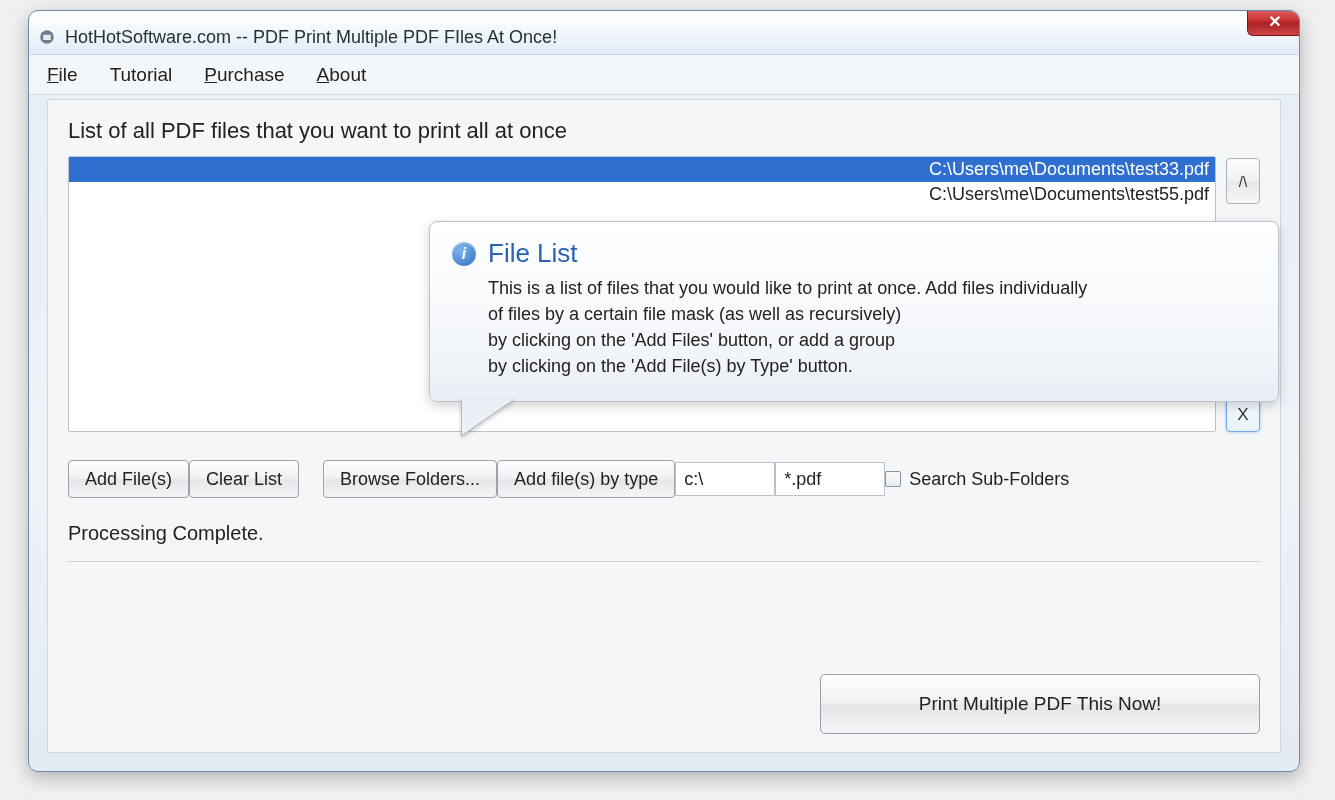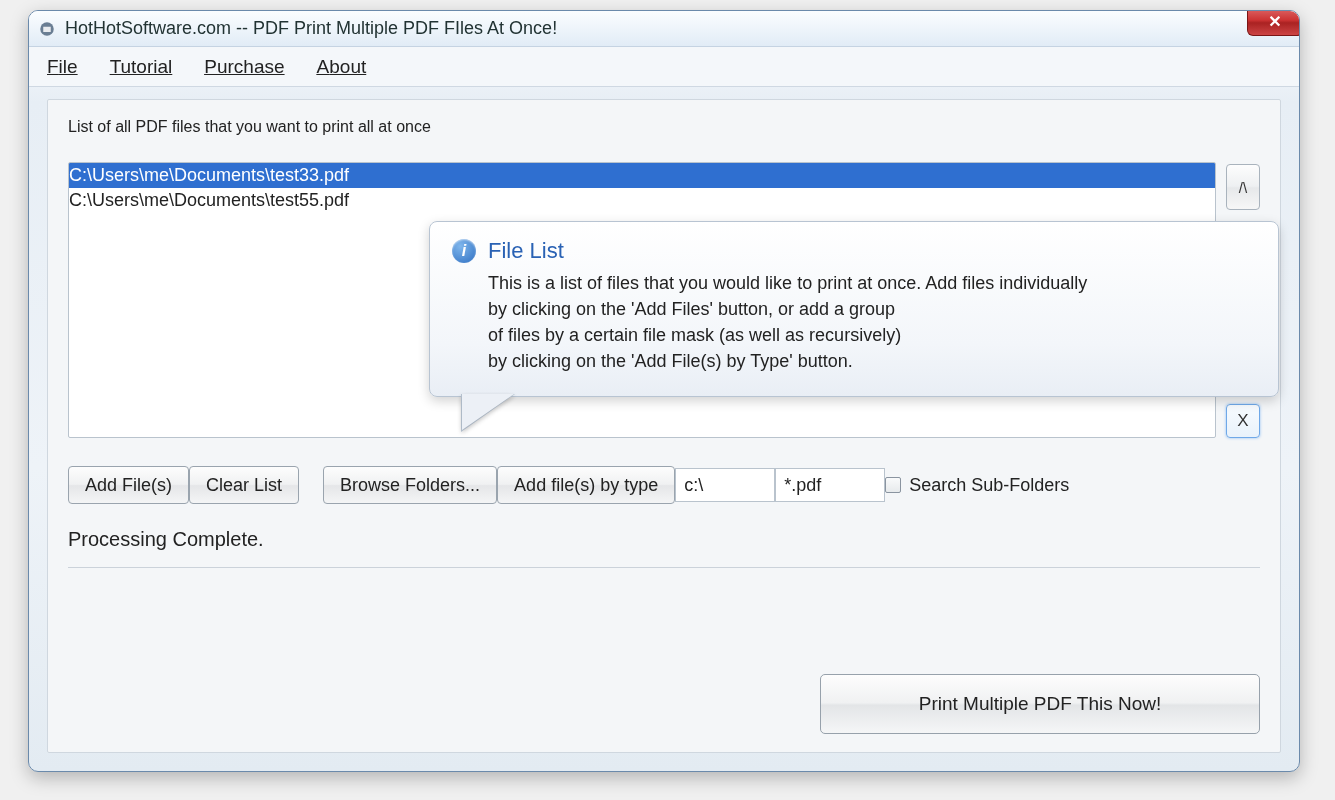--- a/index.html
+++ b/index.html
@@ -16,24 +16,25 @@
     width: 1272px; height: 762px;
     background: linear-gradient(#fdfdfe, #e7eef5 12%, #eef3f8 60%, #e3ebf2);
     border: 1px solid #6b8aab;
     border-radius: 10px;
     box-shadow: 0 6px 18px rgba(0,0,0,0.25);
     overflow: hidden;
   }
   .titlebar {
     height: 36px;
     display: flex;
-    align-items: center;
-    padding: 1px 8px;
+    align-items: flex-start;
+    padding: 8px 8px;
     background: linear-gradient(#fbfdff, #e1ecf6);
     border-bottom: 1px solid #c5d3e2;
+    margin-top: 8px;
   }
   .titlebar .icon { width: 20px; height: 20px; margin-right: 8px; display:flex; align-items:center; justify-content:center;}
   .titlebar .title { font-size: 18px; color: #233; }
   .close-btn {
     position: absolute;
     right: -4px; top: -3px;
     width: 56px; height: 28px;
     background: linear-gradient(#d66, #c33 45%, #a22 55%, #c44);
     border: 1px solid #7a1616;
     border-top: none;
@@ -47,46 +48,45 @@
   .menubar {
     height: 40px;
     display: flex;
     align-items: center;
     gap: 32px;
     padding: 0 18px;
     background: #f4f7fa;
     border-bottom: 1px solid #cfd8e2;
     font-size: 19px;
     color: #222;
-    text-decoration: underline;
   }
   .menu-item { cursor: default; }
   .menu-item .u { text-decoration: underline; }
   .content {
     position: absolute;
     left: 18px; right: 18px; top: 88px; bottom: 18px;
     background: #f4f6f8;
     border: 1px solid #cfd7df;
     border-radius: 2px;
     padding: 18px 20px 16px 20px;
   }
-  .section-label { font-size: 16px; color: #222; margin-bottom: 26px; }
+  .section-label { font-size: 22px; color: #222; margin-bottom: 12px; }
   .list-wrap { display: flex; gap: 10px; }
   .filelist {
     flex: 1;
     height: 276px;
     background: #fff;
     border: 1px solid #b9c3cd;
     padding: 0;
     overflow: hidden;
     font-size: 18px;
     color: #222;
     border-radius: 2px;
   }
-  .filelist-row { padding: 2px 0; white-space: nowrap; }
+  .filelist-row { padding: 2px 6px; white-space: nowrap; text-align: right; }
   .filelist-row.selected { background: #2f6fd0; color: #fff; }
   .side-btns { width: 34px; display:flex; flex-direction:column; gap:54px; padding-top:2px;}
   .side-btn, .x-btn {
     width: 34px; height: 46px;
     background: linear-gradient(#fdfdfd,#eef0f2 48%,#e6e8ea 52%,#f7f7f7);
     border: 1px solid #a9b3bd; border-radius:4px;
     display:flex; align-items:center; justify-content:center;
     font-size:15px; color:#333;
   }
   .x-btn { height:34px; font-size:17px; border:1px solid #6fa8e8; box-shadow:0 0 3px #8fbff2; background:linear-gradient(#f7fbff,#e9f2fb);}
@@ -155,21 +155,21 @@
   }
   .balloon-head { display:flex; align-items:center; gap:12px; }
   .info-icon {
     width:24px; height:24px; border-radius:50%;
     background: radial-gradient(circle at 35% 30%, #7fb6ec, #2e6fc2);
     color:#fff; font-weight:bold; font-style:italic;
     display:flex; align-items:center; justify-content:center;
     font-size:16px;
     box-shadow: inset 0 1px 2px rgba(255,255,255,0.6);
   }
-  .balloon-title { font-size:22px; color:#2a62b4; }
+  .balloon-title { font-size:26px; color:#2a62b4; }
   .balloon-body { margin-left:36px; margin-top:6px; font-size:18px; color:#222; line-height:1.45;}
   .app-icon-svg { width:18px; height:18px; }
   .gap-lg { width: 24px; }
 </style>
 </head>
 <body>
 
 <div class="window">
 
   <div class="titlebar">
@@ -229,21 +229,21 @@
     <div class="big-btn">Print Multiple PDF This Now!</div>
   </div>
 
   <div class="balloon">
     <div class="balloon-head">
       <div class="info-icon">i</div>
       <div class="balloon-title">File List</div>
     </div>
     <div class="balloon-body">
       <div>This is a list of files that you would like to print at once. Add files individually</div>
+      <div>of files by a certain file mask (as well as recursively)</div>
       <div>by clicking on the 'Add Files' button, or add a group</div>
-      <div>of files by a certain file mask (as well as recursively)</div>
       <div> by clicking on the 'Add File(s) by Type' button.</div>
     </div>
     <div class="balloon-tail border"></div>
     <div class="balloon-tail"></div>
   </div>
 
 </div>
 
 </body></html>

